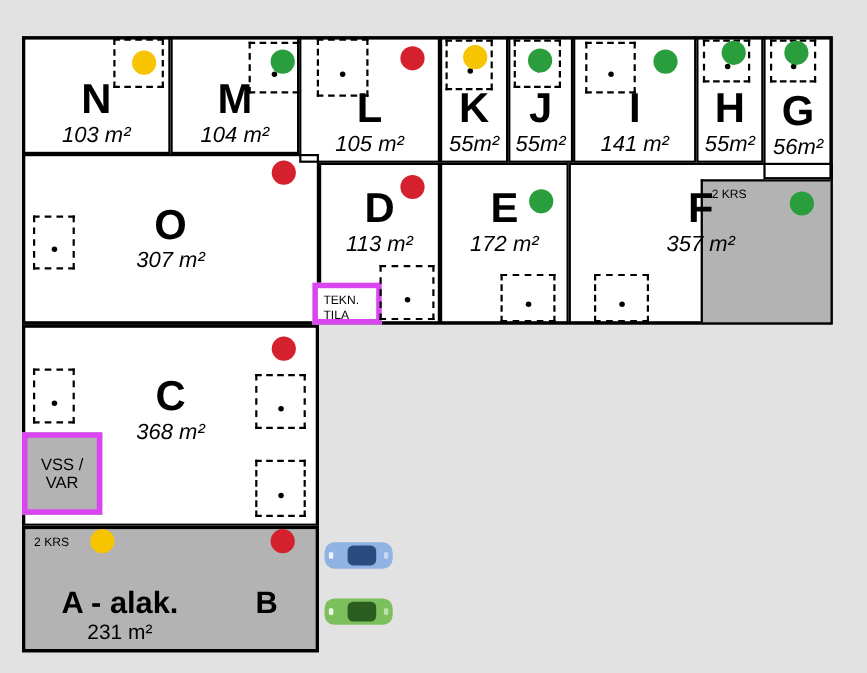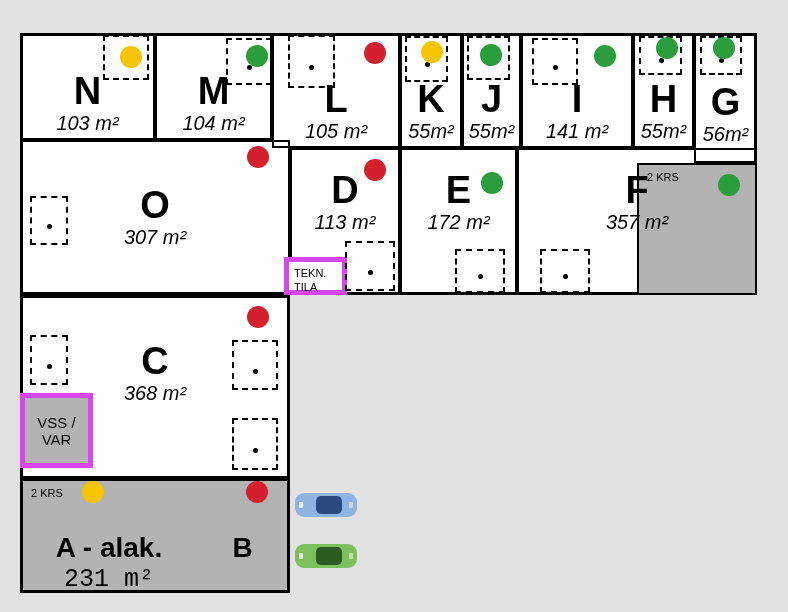--- a/index.html
+++ b/index.html
@@ -48,21 +48,21 @@
 
   .cell-ab {
     left: 20px; top: 478px; width: 270px; height: 115px;
     background: #b3b3b3; border-width: 3px;
     display: block; padding: 0;
   }
   .ab-stack { position: absolute; top: 23px; text-align: center; margin-top: 28px; }
   .a-stack { left: 0;   width: 172px; }
   .b-stack { left: 172px; width: 95px; }
   .ab-big  { font-weight: bold; font-size: 28px; line-height: 1.15; }
-  .ab-area { font-size: 25px; line-height: 1.3; font-family: Liberation Mono, monospace; }
+  .ab-area { font-size: 19px; line-height: 1.3; }
 
   .room {
     position: absolute; border: 5px solid #d946ef; white-space: pre-line;
   }
   .tekn {
     left: 284px; top: 257px; width: 63px; height: 38px;
     background: #fff; font-size: 11px; line-height: 1.3; padding: 4px 0 0 5px;
   }
   .vss {
     left: 20px; top: 393px; width: 73px; height: 75px;

